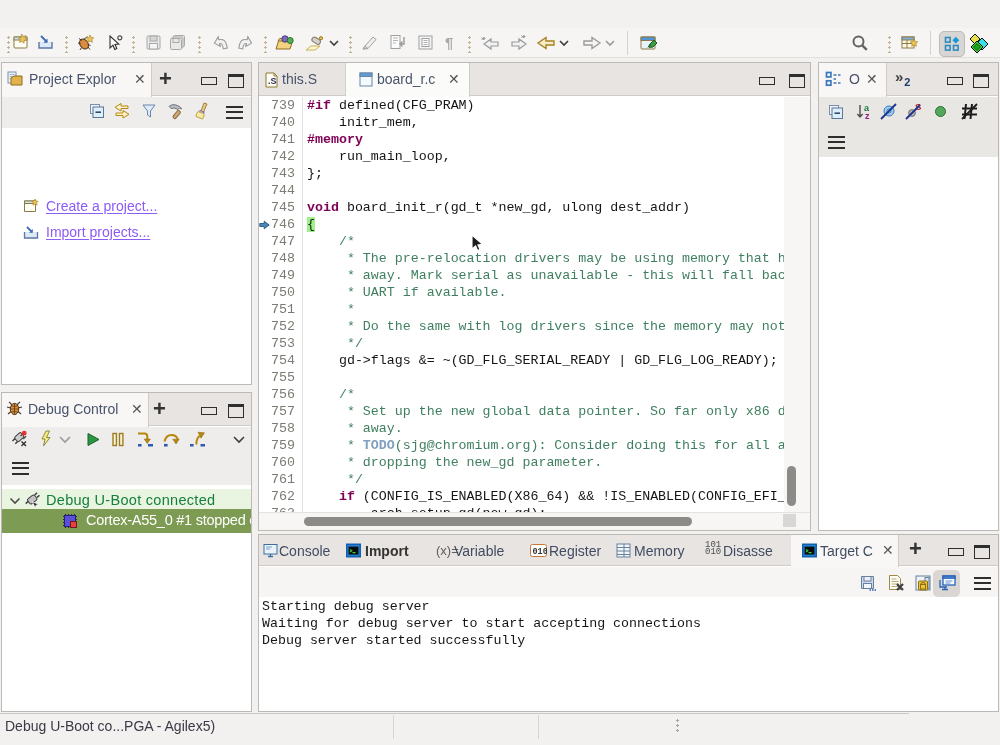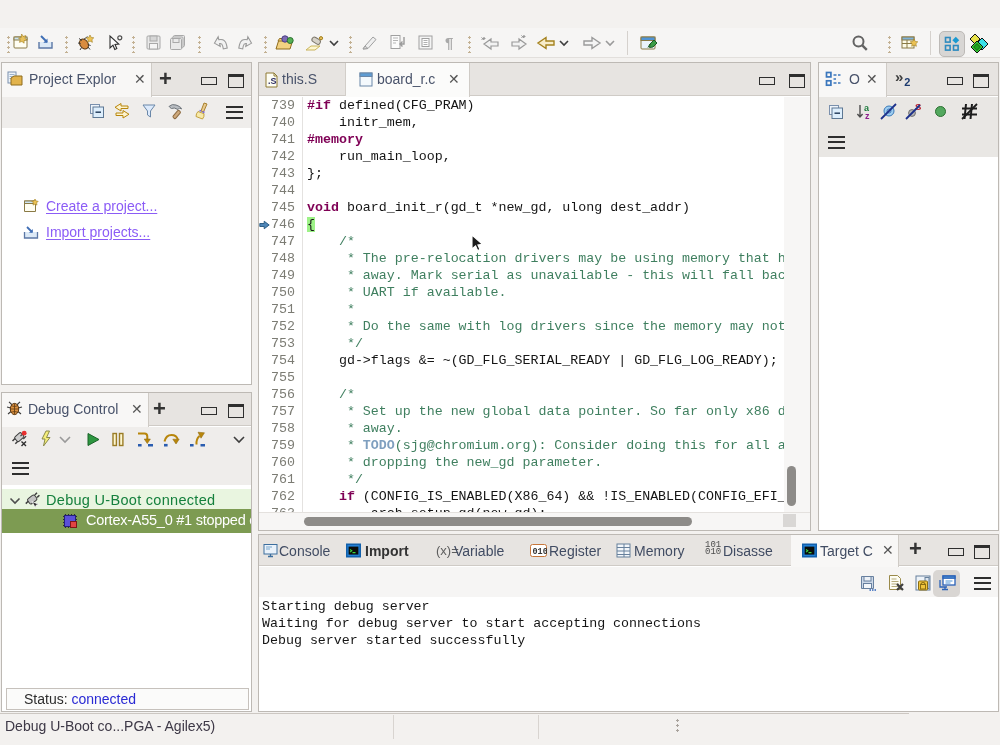--- a/index.html
+++ b/index.html
@@ -322,23 +322,20 @@
         </svg>
       <span style="position:absolute;left:44px;top:3px;letter-spacing:0.3px">Debug U-Boot connected</span>
     </div>
     <div class="dcrow" style="top:116px;background:#7d9b52;color:#fff;font-size:14.5px">
       <svg class="vicon" style="left:59px;top:3px;width:18px;height:18px" viewBox="0 0 18 18">
           <path d="M4.5 2 v14 M7.5 2 v14 M10.5 2 v14 M13.5 2 v14 M2 4.5 h14 M2 7.5 h14 M2 10.5 h14 M2 13.5 h14" stroke="#2d2d2d" stroke-width="1.1"></path>
           <rect x="3.5" y="3.5" width="11" height="11" fill="#5a50d8" stroke="#241f7a"></rect>
           <rect x="9.5" y="9.5" width="6" height="6" fill="#e04343" stroke="#7e1616"></rect>
         </svg>
       <span style="position:absolute;left:84px;top:3px;letter-spacing:-0.25px">Cortex-A55_0 #1 stopped on</span>
-    </div>
-    <div style="position:absolute;left:4px;bottom:1px;width:243px;height:22px;background:#fbfbfa;border:1px solid #c6c1bc;font-size:14px;color:#2d2d2d">
-      <span style="position:absolute;left:17px;top:2px">Status: <span style="color:#2a2ad4">connected</span></span>
     </div>
   </div>
 
   <div class="panel" id="ed">
     <div id="ed-tabrow">
       <div style="position:absolute;left:0;top:0;width:87px;height:33px;border-right:1px solid #d2cec9"></div>
       <div class="tab-active" style="left:87px;width:124px;background:#fbfbfa"></div>
       <svg class="vicon" style="left:6px;top:9px;width:13px;height:16px" viewBox="0 0 13 16">
           <path d="M1 1 h8 l3 3 v11 h-11 z" fill="#fdfdf4" stroke="#8f7a33"></path>
           <path d="M9 1 l0 3 l3 0" fill="none" stroke="#8f7a33"></path>

